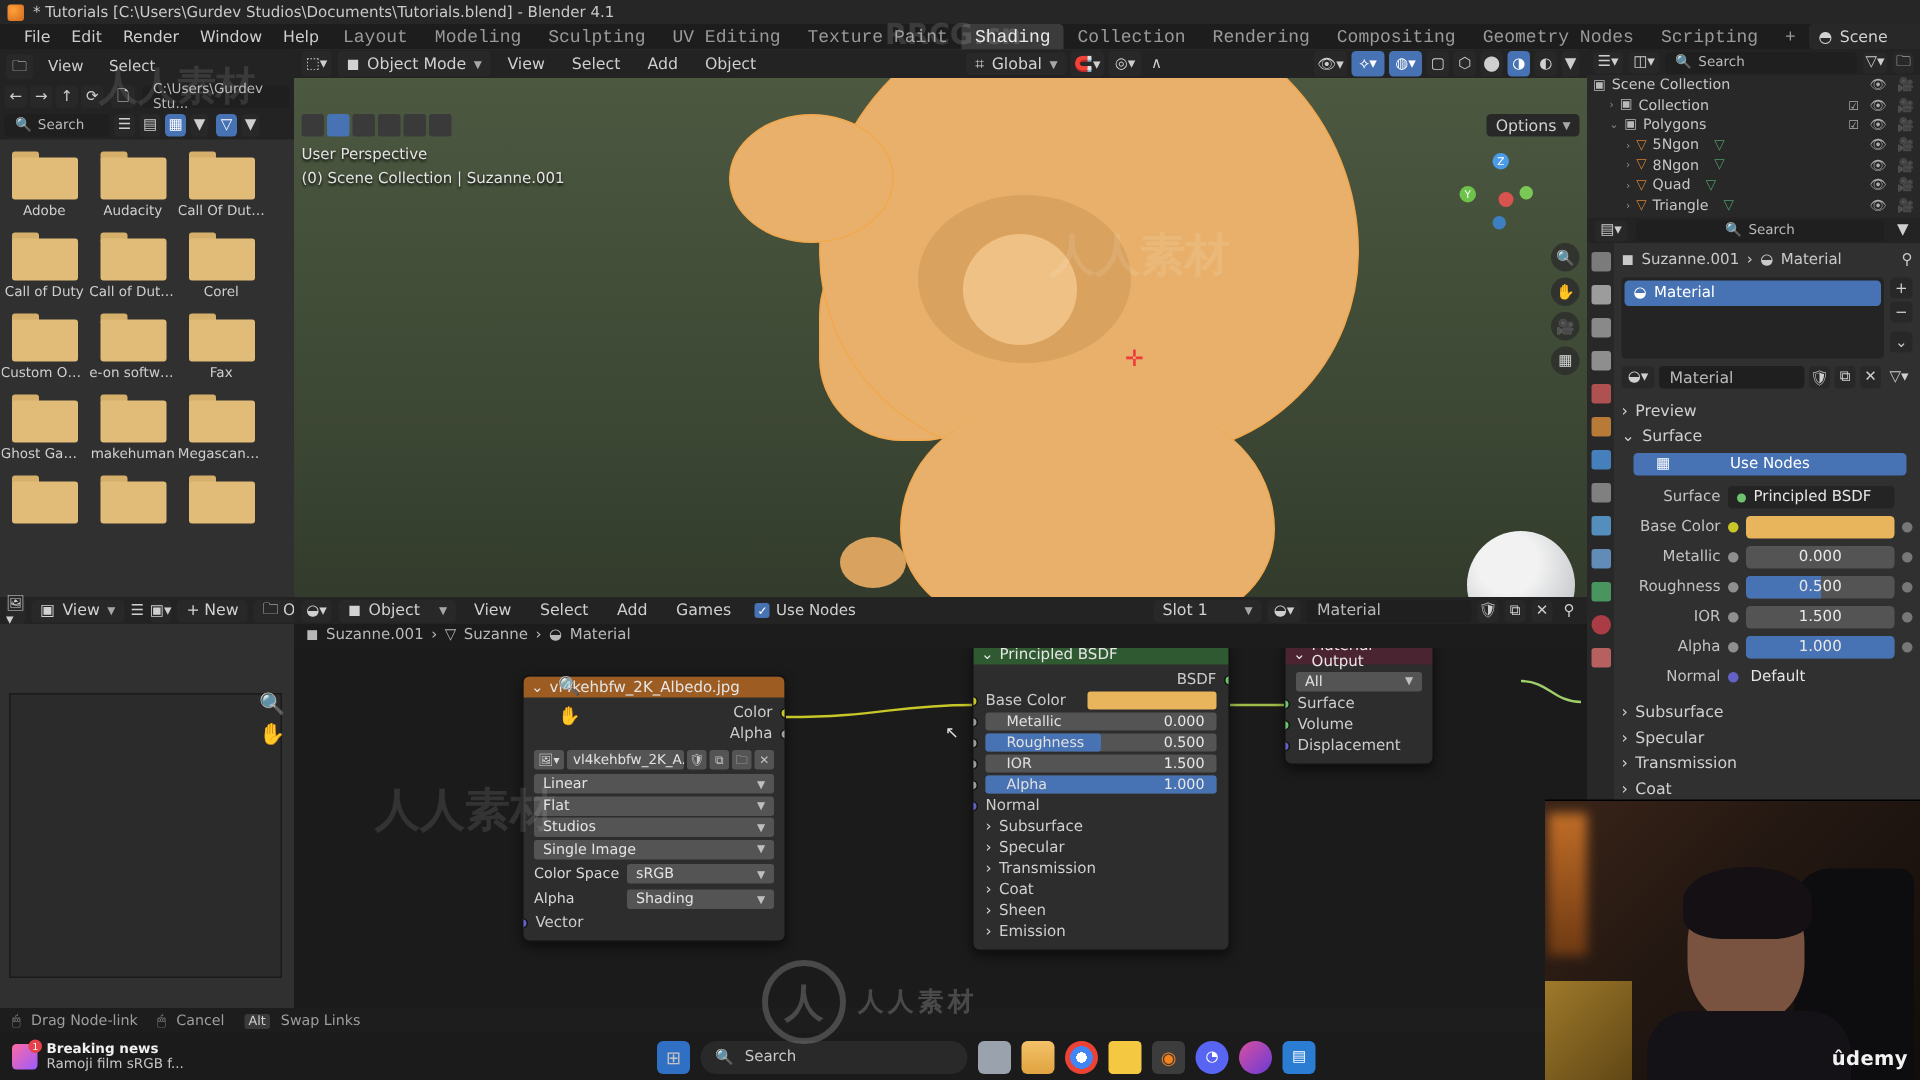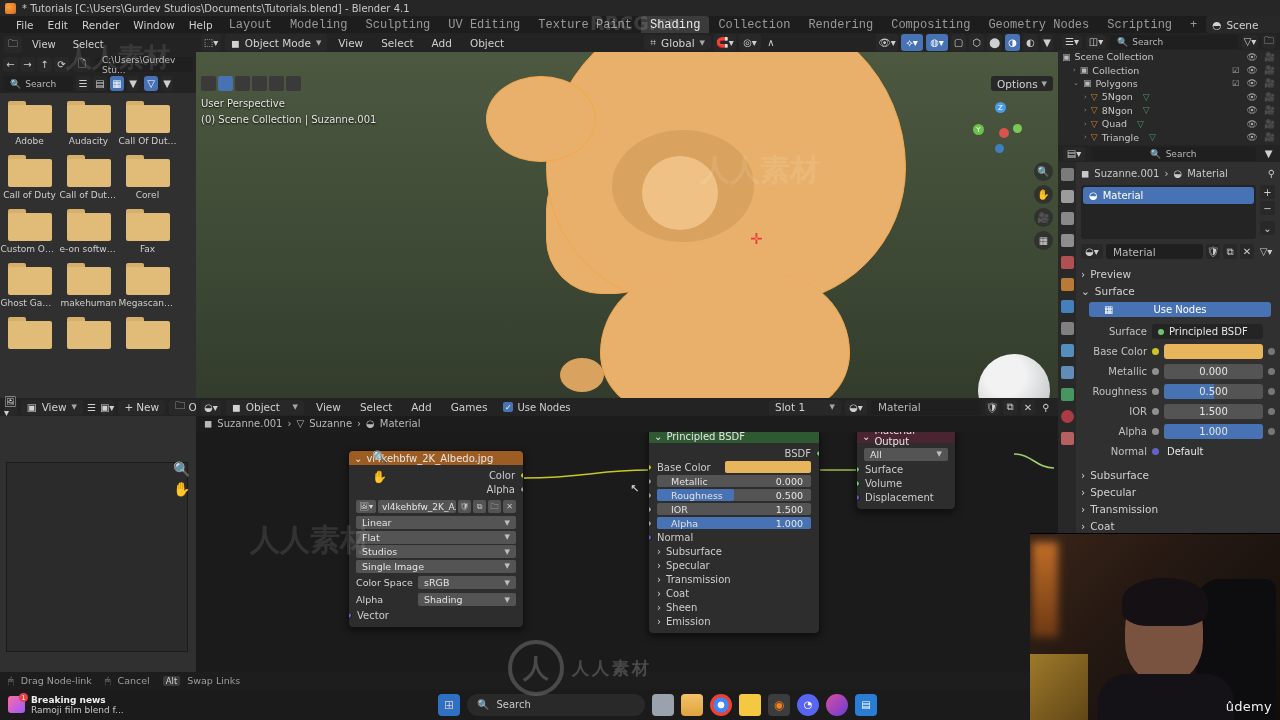--- a/index.html
+++ b/index.html
@@ -166,21 +166,21 @@
     background:#0d0d0f; border-radius:24px 10px 0 0;}
   #wc-head{ position:absolute; left:95px; top:52px; width:78px; height:96px;
     background:#7a5340; border-radius:45% 45% 42% 42%;}
   #wc-hair{ position:absolute; left:92px; top:44px; width:86px; height:48px;
     background:#141014; border-radius:48% 48% 30% 30%;}
   #wc-body{ position:absolute; left:68px; top:140px; width:136px; height:50px;
     background:#151217; border-radius:28px 28px 0 0;}
   #wc-box{ position:absolute; left:0; top:120px; width:58px; height:67px;
     background:linear-gradient(135deg,#b38a2e,#6b4f16); opacity:.85;}
   #wc-udemy{ position:absolute; right:8px; bottom:6px; font-size:13px;
-    color:#f2f2f2; font-weight:400; letter-spacing:.3px;}
+    color:#f2f2f2; font-weight:700; letter-spacing:.3px;}
 
   
   .wm{ position:absolute; color:#ffffff; opacity:.10; font-weight:700;
     pointer-events:none; white-space:nowrap;}
   #wm-center{ left:508px; top:640px; font-size:42px; opacity:.22; color:#eaeaea;
     display:flex; align-items:center; gap:8px; }
   #wm-circle{ width:56px;height:56px;border-radius:50%;border:4px solid #eaeaea;
     display:flex;align-items:center;justify-content:center;font-size:26px;}
   .wm-cn{ position:absolute; color:#ffffff; opacity:.13; font-size:19px; font-weight:700;}
 </style>
@@ -958,21 +958,21 @@
     <span>Swap Links</span>
   </div>
 
   <div id="taskbar">
     <div id="news">
       <div class="newsico">
         <div class="newsbadge">1</div>
       </div>
       <div class="newstxt">
         <b>Breaking news</b>
-        <span>Ramoji film blend f...</span>
+        <span>Ramoji film sRGB f...</span>
       </div>
     </div>
     <div id="tbcenter">
       <div class="tbico" style="background:#2f6fc4;">⊞</div>
       <div id="tbsearch">
         <span>🔍</span>
         <span>Search</span>
       </div>
       <div class="tbico" style="background:#9aa3ad;"></div>
       <div class="tbico" style="background:linear-gradient(180deg,#f3c268,#e0a33f);"></div>

